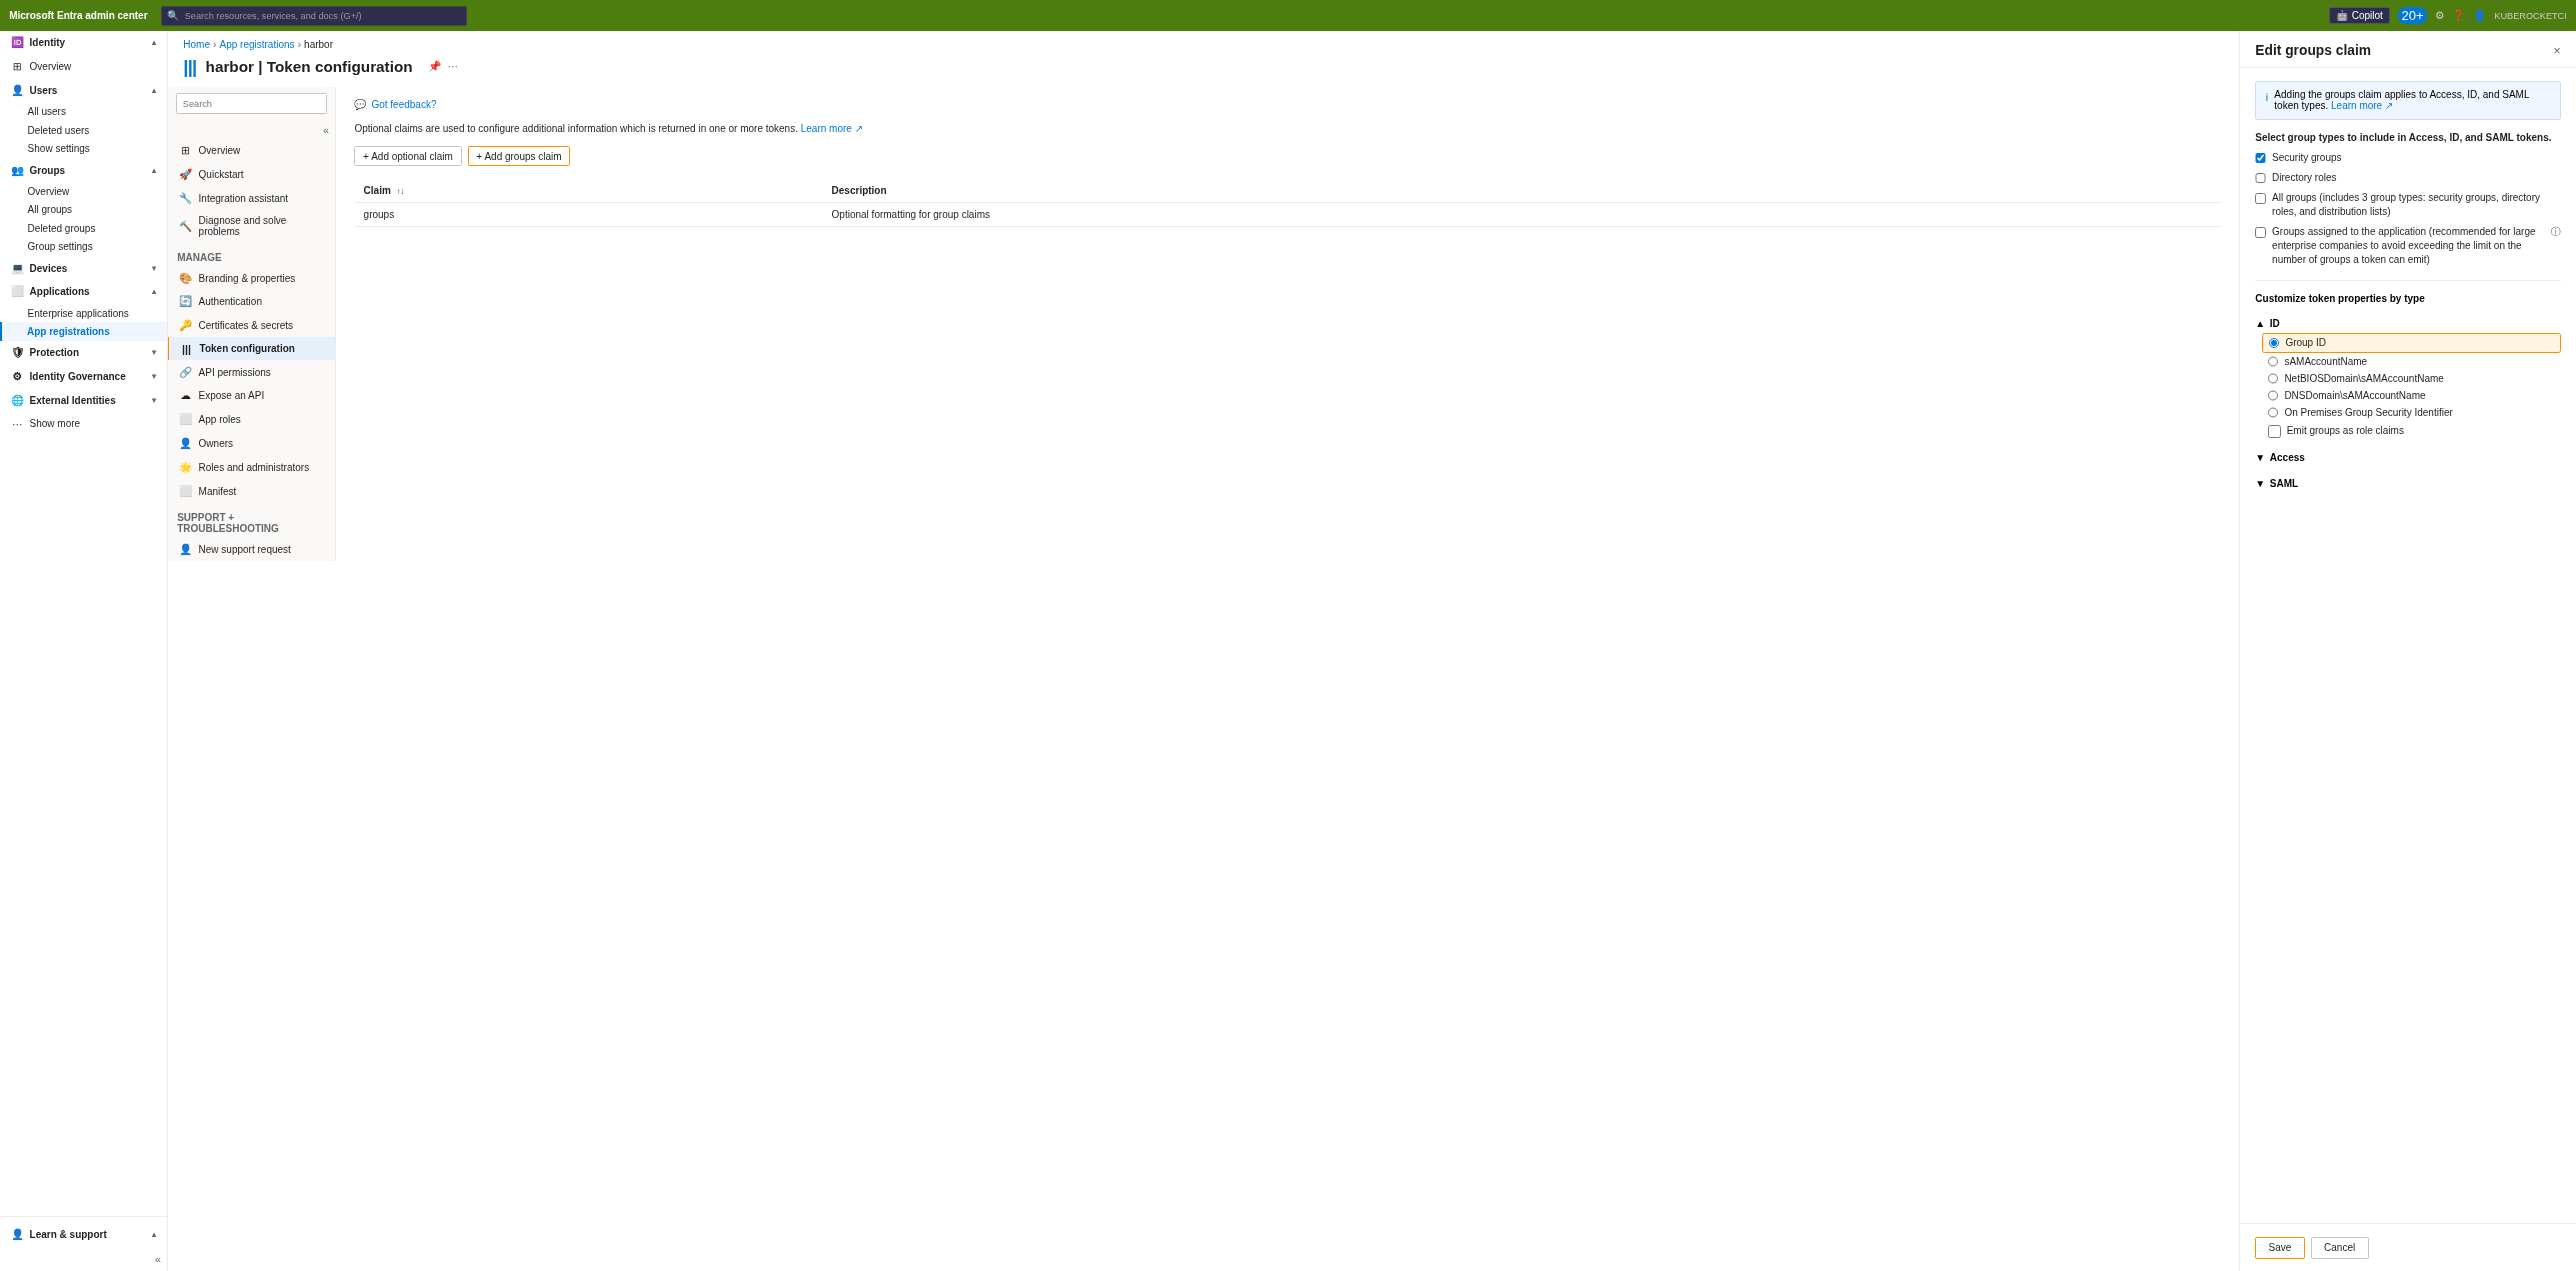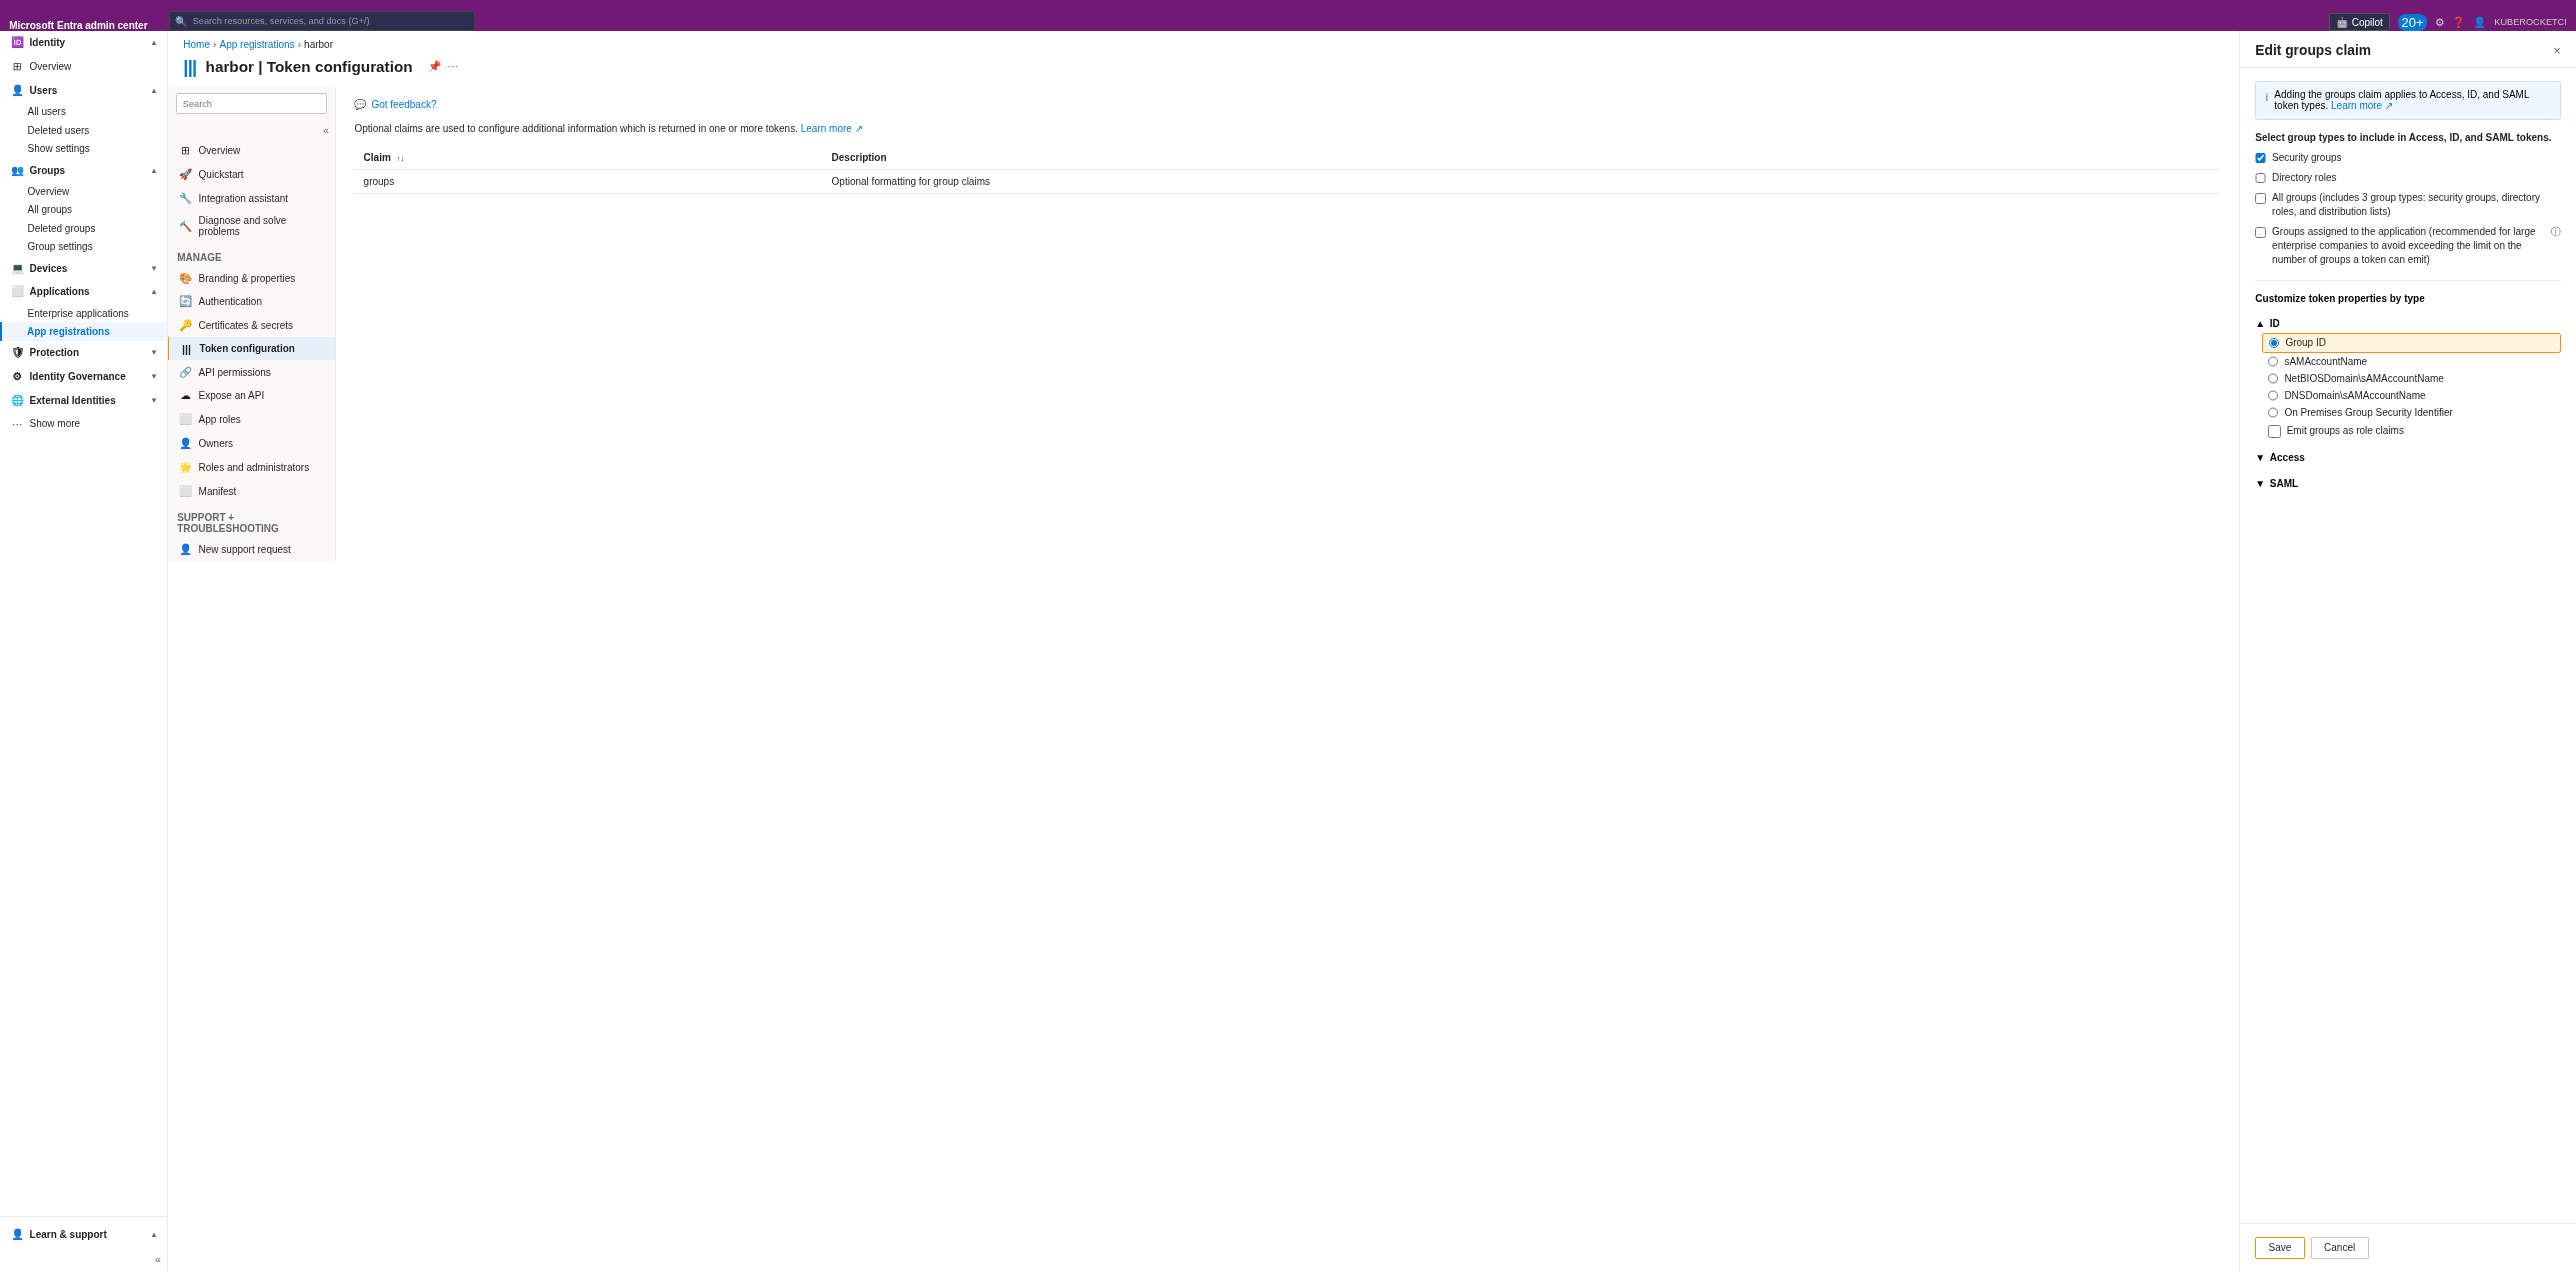--- a/index.html
+++ b/index.html
@@ -1,20 +1,20 @@
 <!DOCTYPE html>
 <html><head>
   <meta charset="utf-8">
   <style>
     * { box-sizing: border-box; margin: 0; padding: 0; font-family: 'Segoe UI', sans-serif; font-size: 10px; }
     body { display: flex; flex-direction: column; height: 100vh; background: #f3f2f1; overflow: hidden; }
 
     
     .topbar {
-      display: flex; align-items: flex-end; background: #701a75; height: 31px; padding: 0 9.2px; gap: 21px; flex-shrink: 0;
+      display: flex; align-items: center; background: #4d7c0f; height: 31px; padding: 0 9.2px; gap: 13px; flex-shrink: 0;
     }
     .topbar-brand { color: white; font-weight: 600; font-size: 10px; white-space: nowrap; }
     .topbar-search {
       flex: 1; max-width: 306px; height: 20px; background: #2d2d4e; border: 0.8px solid #444; border-radius: 2.3px;
       display: flex; align-items: center; padding: 0 6.1px; gap: 4.6px; color: #aaa; font-size: 9.2px;
     }
     .topbar-right { margin-left: auto; display: flex; align-items: center; gap: 7.7px; }
     .topbar-icon { color: #ccc; font-size: 10.7px; cursor: pointer; }
     .topbar-copilot { background: #2d2d4e; color: white; border: 0.8px solid #555; border-radius: 2.3px; padding: 2.3px 6.1px; font-size: 9.2px; display: flex; align-items: center; gap: 3.1px; cursor: pointer; }
     .topbar-badge { background: #0078d4; color: white; border-radius: 7.7px; font-size: 13px; padding: 0.8px 3.8px; }
@@ -342,20 +342,28 @@
           <div class="feedback-bar">
             <span>💬</span>
             <span>Got feedback?</span>
           </div>
 
           <div class="section-desc">
             <span>Optional claims are used to configure additional information which is returned in one or more tokens.</span>
             <a class="learn-more-link" href="#"> <span>Learn more</span> ↗</a>
           </div>
 
+          <div class="toolbar">
+            <button class="btn-toolbar">
+              <span>+ Add optional claim</span>
+            </button>
+            <button class="btn-toolbar highlighted">
+              <span>+ Add groups claim</span>
+            </button>
+          </div>
 
           <table class="claim-table">
             <thead>
               <tr>
                 <th>
                   <span>Claim</span>
                   <span class="sort-icon">↑↓</span>
                 </th>
                 <th>Description</th>
               </tr>

